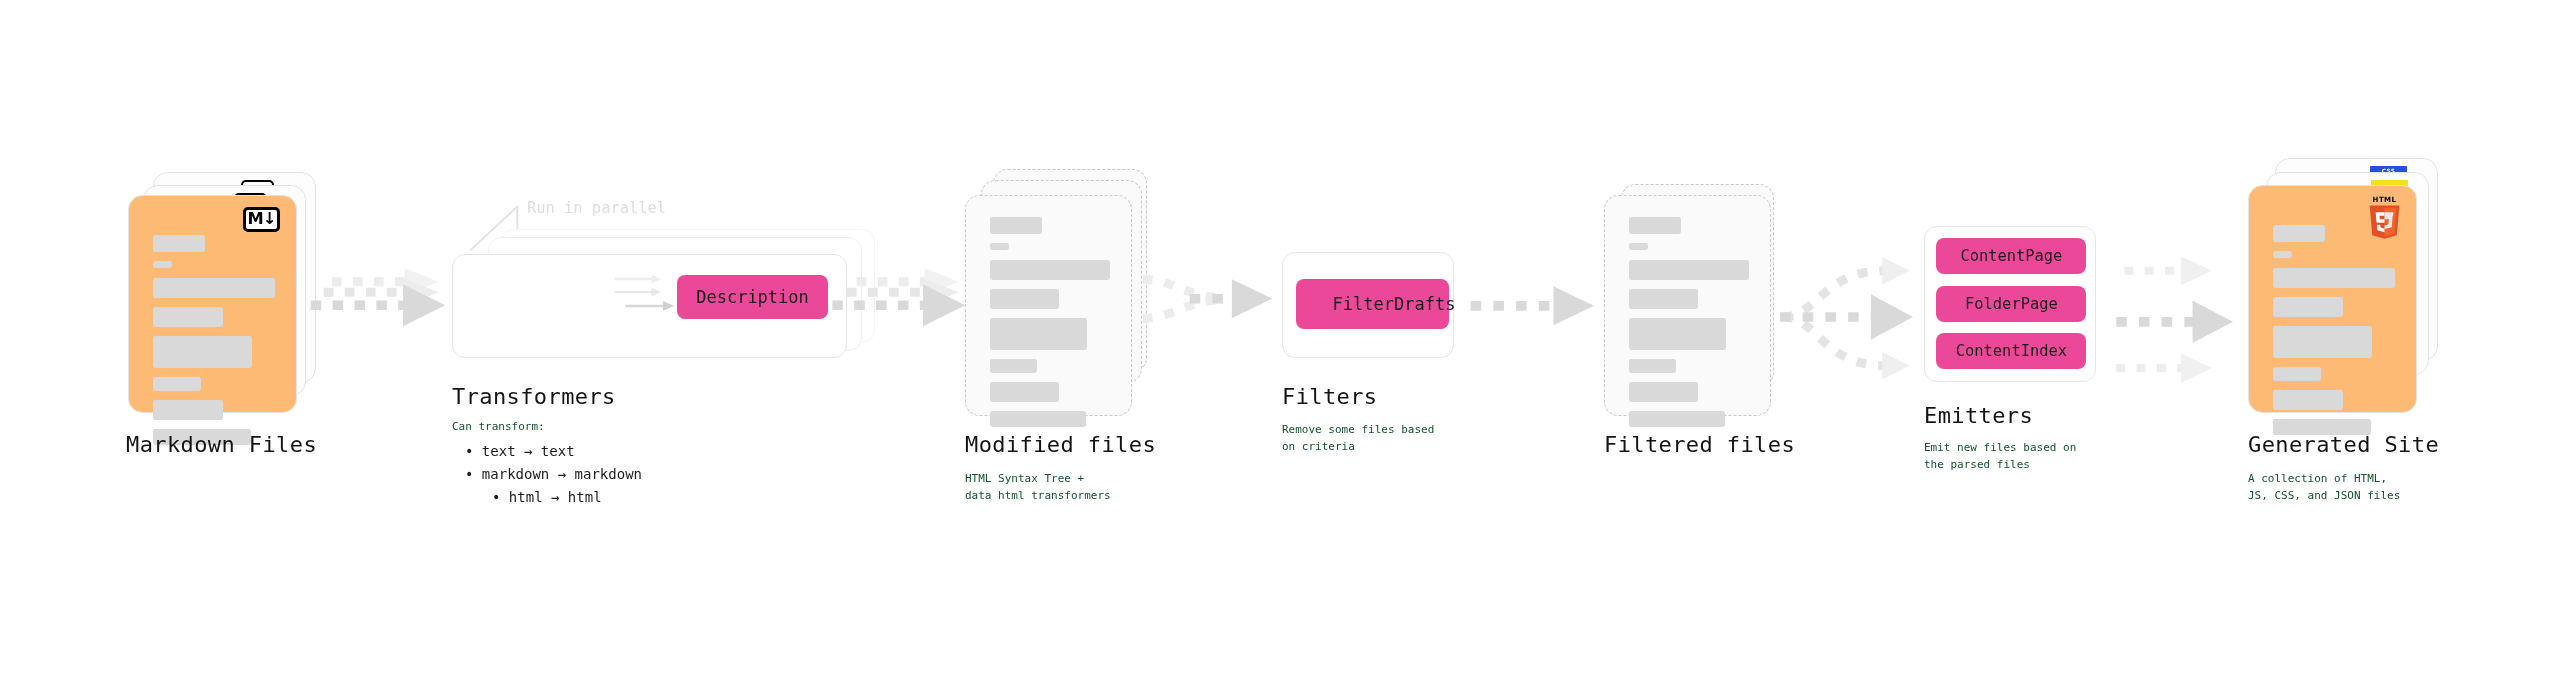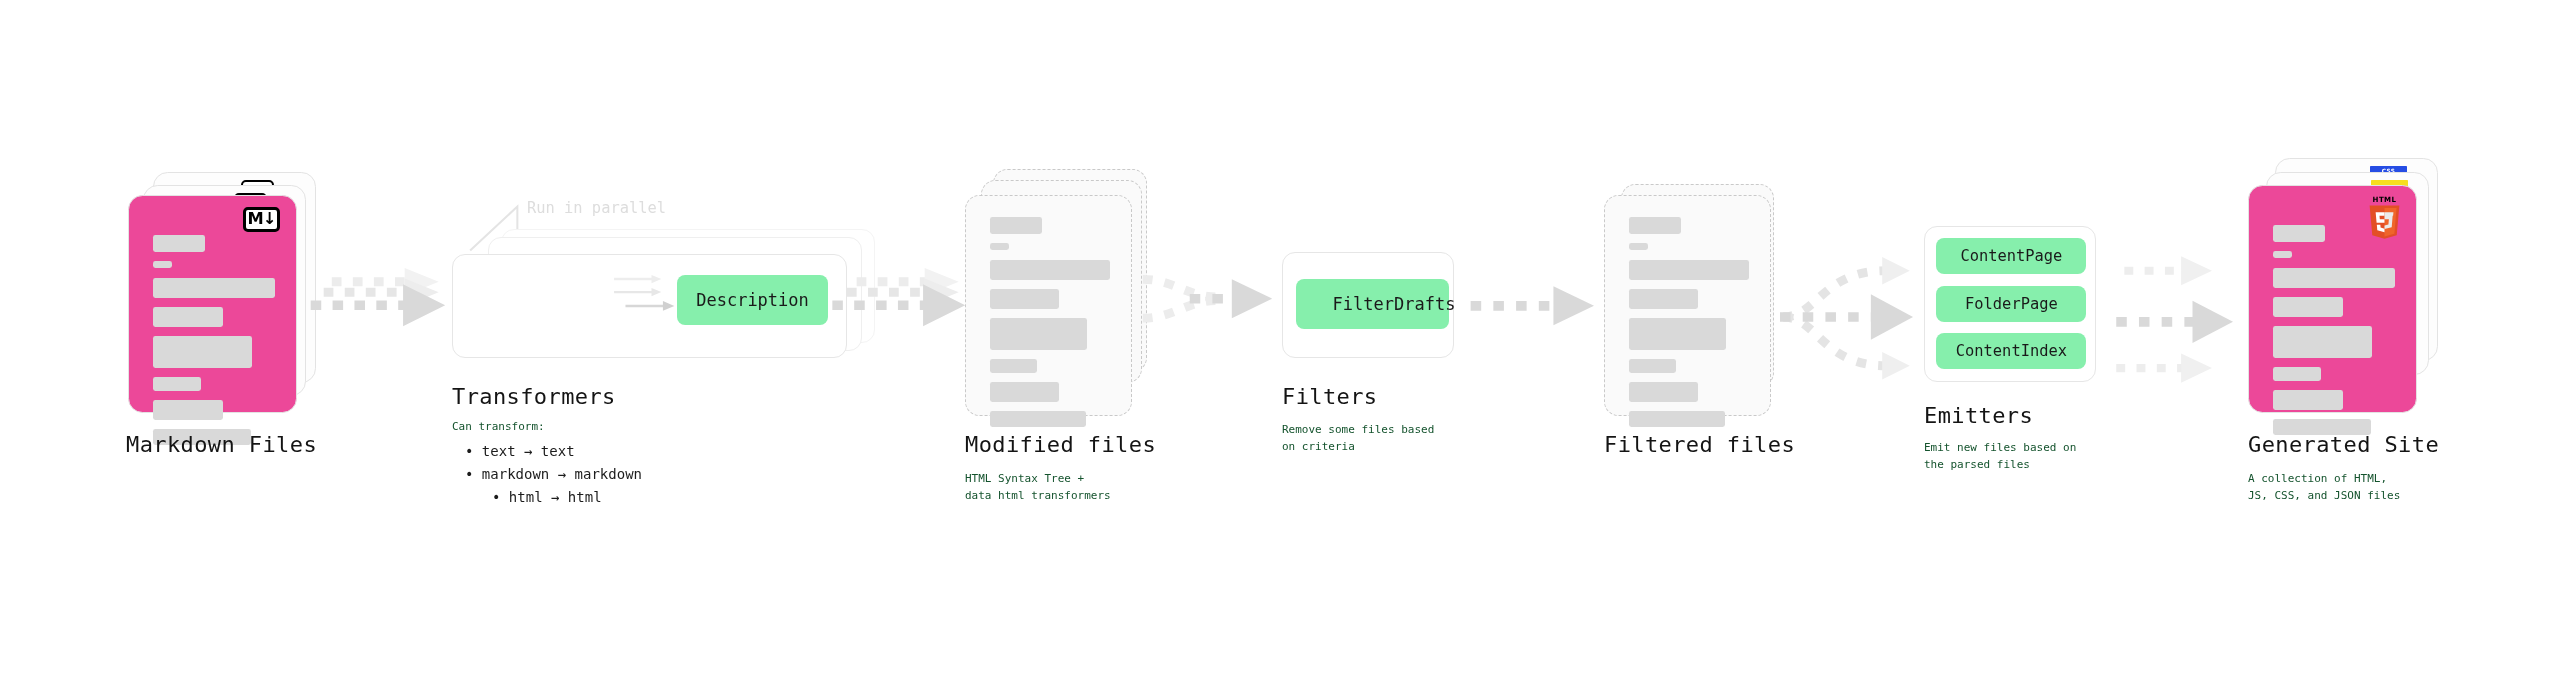--- a/index.html
+++ b/index.html
@@ -9,21 +9,21 @@
     color:#111111;
     overflow:hidden;
     position:relative;
   }
   .stage{position:absolute;left:0;top:0;width:2576px;height:681px;}
   .node{position:absolute;}
 
   
   .doccard{
     position:absolute;
-    background:#ec4899;
+    background:#fdba74;
     border:1.6px solid #e3e3e3;
     border-radius:14.6px;
     box-sizing:border-box;
   }
   .doccard.dashed{
     background:#fafafa;
     border:1.6px dashed #c9c9c9;
   }
   .doccard.ghost{background:#fdfdfd;}
   .skelwrap{position:absolute;left:24.4px;top:39px;right:21px;}
@@ -58,21 +58,21 @@
     border:1.6px solid #e6e6e6;
     border-radius:13px;
     background:#ffffff;
     box-sizing:border-box;
   }
   .frame.f2{border-color:#efefef;}
   .frame.f3{border-color:#f4f4f4;}
 
   .chip{
     position:absolute;
-    background:#86efac;
+    background:#ec4899;
     border-radius:8.1px;
     box-sizing:border-box;
     display:flex;align-items:center;justify-content:center;
     font-size:17px;color:#1a1a1a;
     white-space:nowrap;
   }
   .chip.g2{background:#e7e7e7;color:transparent;}
   .chip.g3{background:#f0f0f0;color:transparent;}
 
   
@@ -161,21 +161,21 @@
       <div class="chip g3" style="left:21px;top:23px;width:138px;height:50px;"></div>
       <div class="chip g3" style="left:211px;top:23px;width:138px;height:50px;"></div>
     </div>
 
     <div class="frame f2" style="left:488px;top:237px;width:374px;height:114px;">
       <div class="chip g2" style="left:21px;top:23px;width:138px;height:50px;"></div>
       <div class="chip g2" style="left:211px;top:23px;width:138px;height:50px;"></div>
     </div>
 
     <div class="frame" style="left:452px;top:254px;width:395px;height:104px;">
-      <div class="chip" style="left:224px;top:20.3px;width:151px;height:50px;">Description</div>
+      <div class="chip" style="left:224px;top:20.3px;width:151px;height:44px;">Description</div>
     </div>
 
     <svg style="left:614px;top:275px;" width="106" height="57" viewBox="0 0 130 70">
       <g fill="none" stroke-width="3">
         <line x1="0" y1="5" x2="48" y2="5" stroke="#ededed"></line>
         <line x1="0" y1="21" x2="48" y2="21" stroke="#e7e7e7"></line>
         <line x1="14" y1="38" x2="62" y2="38" stroke="#d7d7d7"></line>
       </g>
       <polygon points="46,0 58,5 46,10" fill="#ededed"></polygon>
       <polygon points="46,16 58,21 46,26" fill="#e7e7e7"></polygon>

